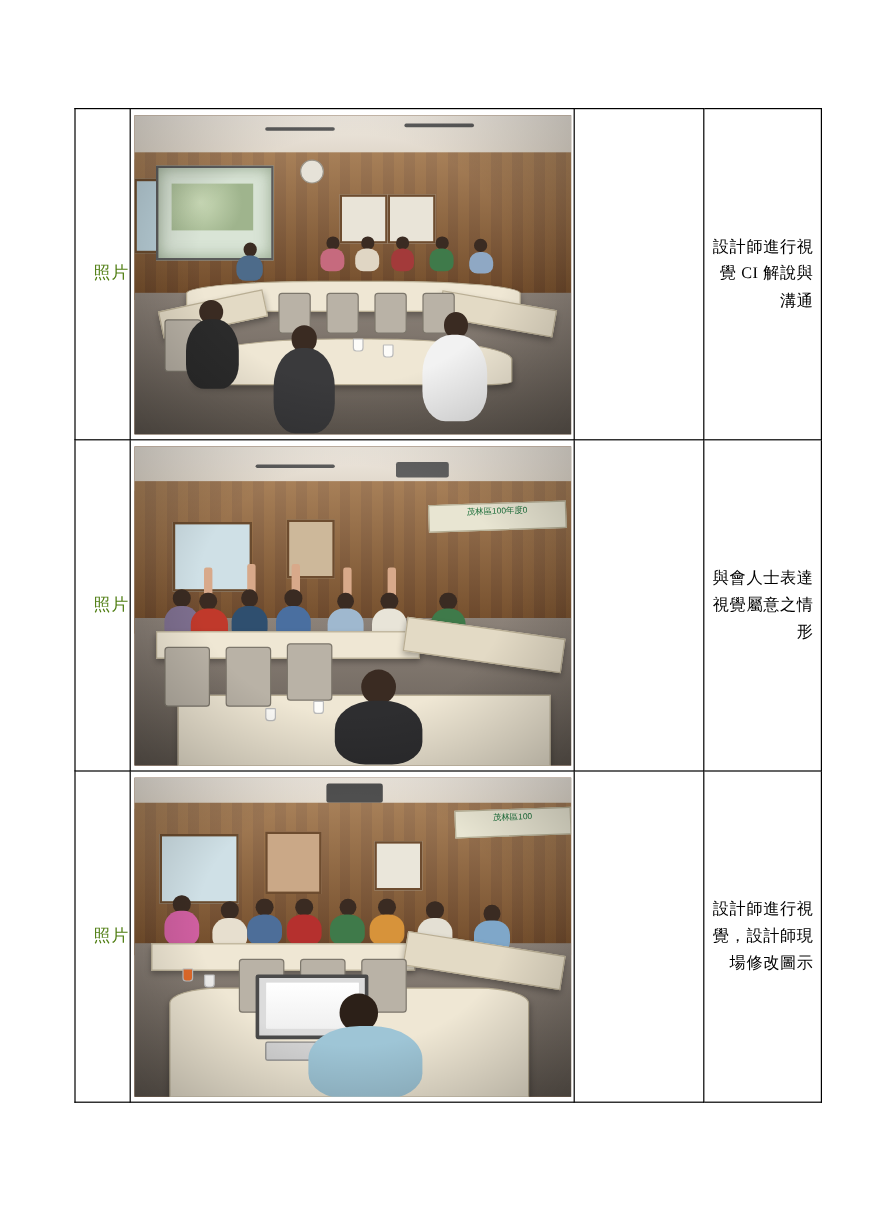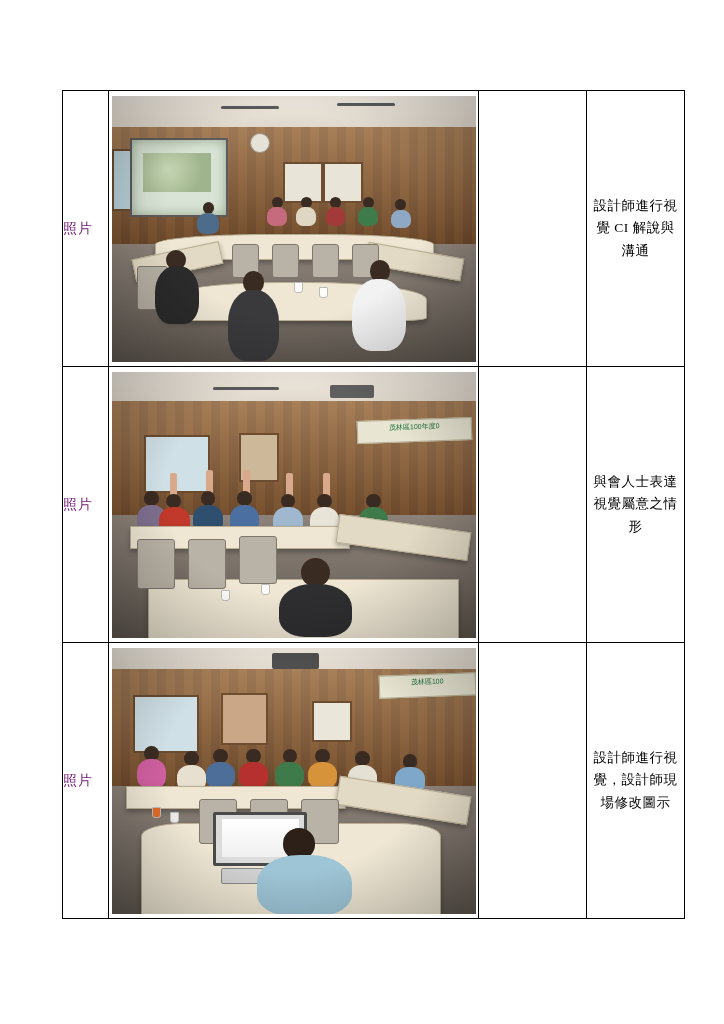--- a/index.html
+++ b/index.html
@@ -37,28 +37,28 @@
   .col-label { width: 46px; }
   .col-photo { width: 370px; }
   .col-blank { width: 108px; }
   .col-caption { width: 98px; }
 
   .row-cell {
     height: 275px;
   }
 
   .label-text {
-    text-align: left;
+    text-align: right;
     font-size: 14px;
     line-height: 1.55;
     letter-spacing: 1px;
-    color: #701a75;
+    color: #4d7c0f;
   }
   .caption-text {
-    text-align: center;
+    text-align: right;
     font-size: 13.5px;
     line-height: 1.65;
     padding: 4px 6px;
     color: #000;
     letter-spacing: 0.5px;
   }
   .photo-wrap {
     padding: 4px 2px;
     text-align: center;
   }

